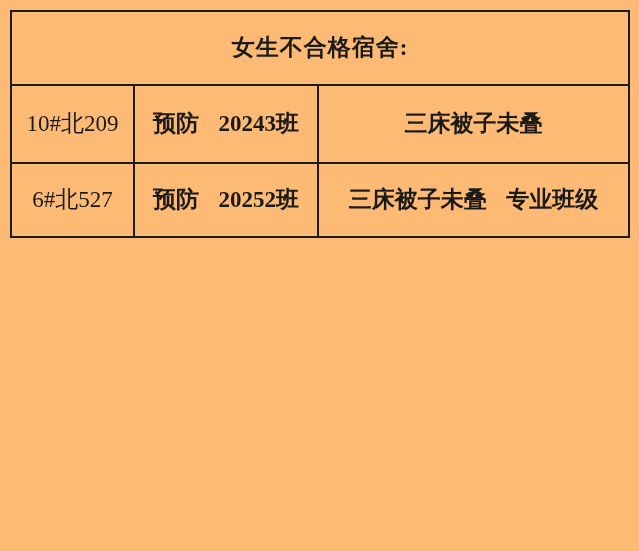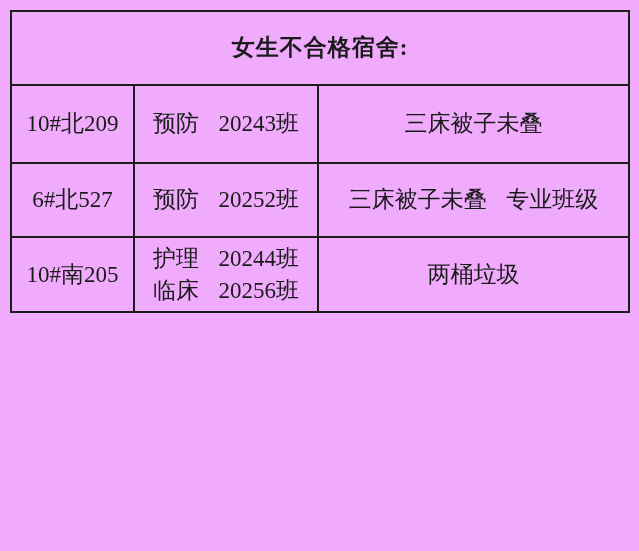--- a/index.html
+++ b/index.html
@@ -3,21 +3,21 @@
 <meta charset="utf-8">
 <style>
   html, body {
     margin: 0;
     padding: 0;
     background: #ffffff;
   }
   .sheet {
     width: 639px;
     height: 551px;
-    background: #f0abfc;
+    background: #fdba74;
     box-sizing: border-box;
     padding: 10px 0 0 10px;
     font-family: "Liberation Serif", "DejaVu Serif", serif;
     color: #1a1a1a;
     overflow: hidden;
   }
   table.dorm-table {
     border-collapse: collapse;
     width: 618px;
     table-layout: fixed;
@@ -41,20 +41,21 @@
     height: 68px;
     font-size: 23px;
   }
   tr.row-1 td { height: 76px; }
   tr.row-2 td { height: 78px; }
   tr.row-3 td { height: 72px; }
   tr.row-4 td { height: 73px; }
   tr.row-5 td { height: 76px; }
   td.class-cell, td.reason-cell {
     word-spacing: 0.6em;
+    font-weight: bold;
   }
   .class-line:empty { display: none; }
 </style>
 </head>
 <body>
 
 <div class="sheet">
   <table class="dorm-table">
     <colgroup>
       <col style="width:123px">
@@ -78,24 +79,16 @@
 
     <tr class="row-3">
       <td class="dorm-cell">6#北527</td>
       <td class="class-cell">
         <div class="class-line">预防 20252班</div>
 
       </td>
       <td class="reason-cell">三床被子未叠 专业班级</td>
     </tr>
 
-    <tr class="row-4">
-      <td class="dorm-cell">10#南205</td>
-      <td class="class-cell">
-        <div class="class-line">护理 20244班</div>
-        <div class="class-line">临床 20256班</div>
-      </td>
-      <td class="reason-cell">两桶垃圾</td>
-    </tr>
 
   </tbody>
     </table>
 </div>
 
 </body></html>

